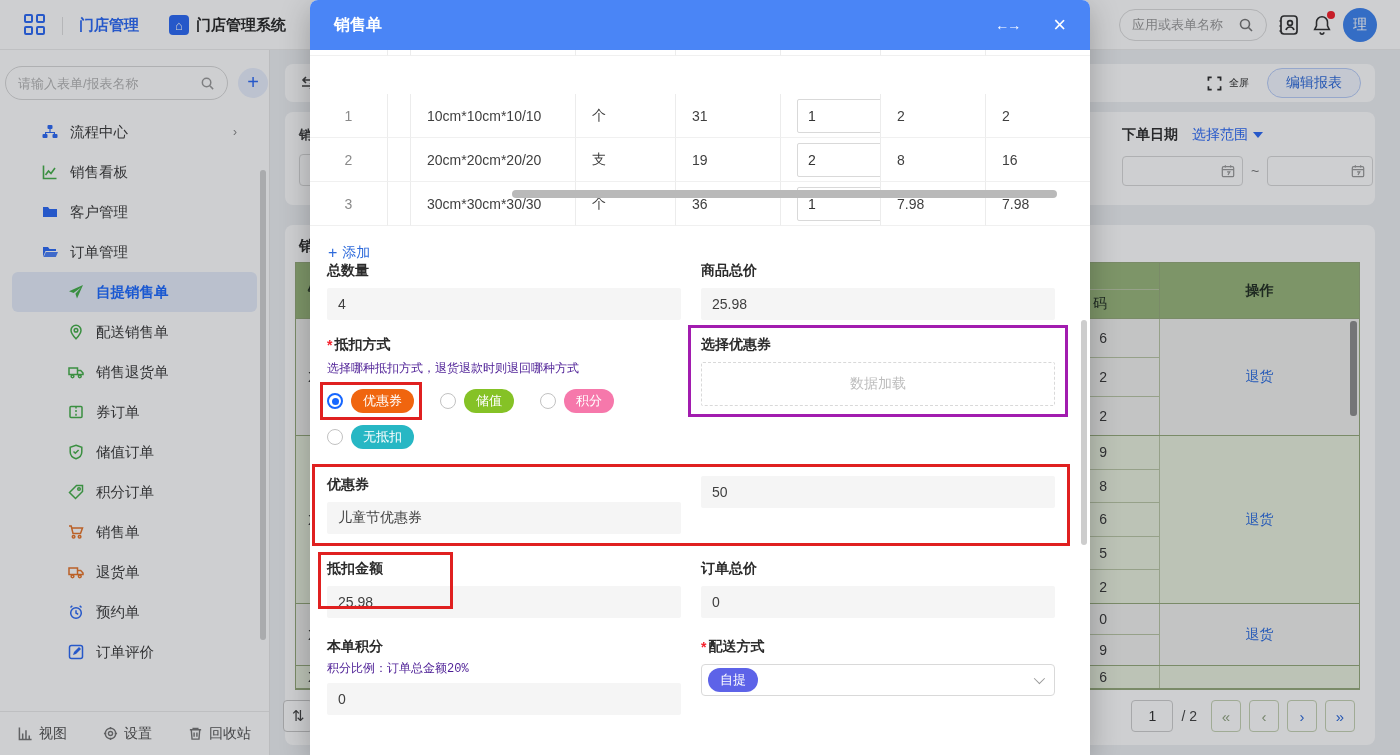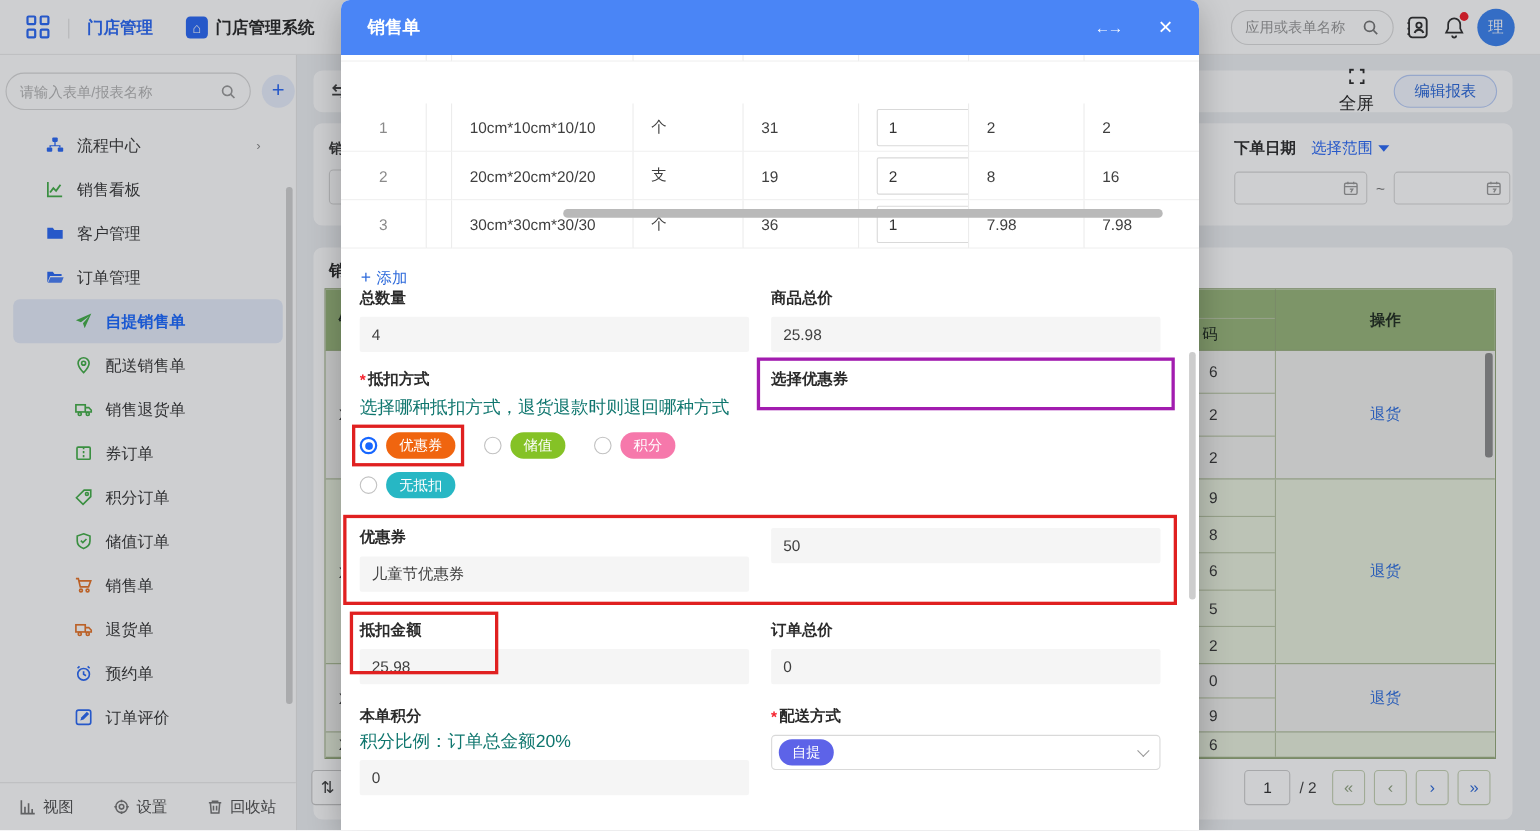--- a/index.html
+++ b/index.html
@@ -39,21 +39,21 @@
   .sb-chev { position:absolute; right:20px; color:#8a8a8a; font-size:12px; }
   .c-blue { color:#2e6bf6; } .c-green { color:#47b04b; } .c-orange { color:#e8762b; } .c-gray { color:#777; }
   .sb-scroll { position:absolute; right:3px; top:120px; width:6px; height:470px; background:#d2d2d2; border-radius:3px; }
   .sb-footer { position:absolute; left:0; bottom:0; width:100%; height:44px; border-top:1px solid #ececec; display:flex; align-items:center; justify-content:space-around; color:#555; font-size:14px; background:#fff; }
   .sb-footer .f-item { display:flex; align-items:center; gap:6px; cursor:pointer; }
 
   
   .content { position:absolute; left:285px; top:64px; width:1090px; z-index:1; }
   .strip { height:38px; background:#fff; border-radius:8px; display:flex; align-items:center; padding:0 14px; }
   .strip-right { margin-left:auto; display:flex; align-items:center; gap:18px; }
-  .fullscreen-btn { display:flex; align-items:center; gap:7px; font-size:16px; color:#2f2f2f; cursor:pointer;flex-direction:column; }
+  .fullscreen-btn { display:flex; align-items:center; gap:7px; font-size:10px; color:#2f2f2f; cursor:pointer; }
   .edit-report { height:30px; padding:0 18px; border:1px solid #b9cdf8; background:#f3f7ff; color:#2f6bdb; border-radius:15px; font-size:14px; display:flex; align-items:center; cursor:pointer; }
   .filter-card { margin-top:10px; height:93px; background:#fff; border-radius:8px; position:relative; padding:14px; }
   .f-label { font-size:13px; color:#3f3f3f; font-weight:700; margin-bottom:10px; }
   .f-input { width:270px; height:32px; border:1px solid #d9d9d9; border-radius:4px; background:#fff; }
   .f-right { position:absolute; left:837px; top:14px; }
   .f-right-head { display:flex; align-items:center; gap:14px; margin-bottom:12px; }
   .f-date-label { font-weight:700; font-size:14px; color:#2f2f2f; }
   .f-range { color:#2e6bf6; font-size:14px; display:flex; align-items:center; gap:5px; cursor:pointer; }
   .caret-down { width:0; height:0; border-left:5px solid transparent; border-right:5px solid transparent; border-top:6px solid #2e6bf6; display:inline-block; }
   .f-dates { display:flex; align-items:center; gap:8px; }
@@ -108,21 +108,21 @@
   .m-add .plus { font-size:16px; }
 
   .m-form { padding:0 35px 0 17px; }
   .frow { display:grid; grid-template-columns:1fr 1fr; column-gap:20px; }
   .rowA { }
   .rowB { margin-top:16px; }
   .rowD { margin-top:14px; }
   .rowE { margin-top:20px; }
   .flabel { font-size:14px; font-weight:700; color:#2b2b2b; margin-bottom:8px; display:flex; align-items:center; }
   .star { color:#f5222d; margin-right:2px; font-weight:700; }
-  .fhelper { font-size:16px; color:#0f766e; margin:-2px 0 10px; }
+  .fhelper { font-size:12px; color:#4c1d95; margin:-2px 0 10px;font-family:Liberation Mono, monospace; }
   .ffield { height:32px; background:#f5f5f5; border-radius:2px; padding:0 11px; display:flex; align-items:center; font-size:14px; color:#3f3f3f; }
   .radio-row { display:flex; align-items:center; gap:26px; height:28px; }
   .radio-row.second { margin-top:8px; }
   .radio-opt { display:flex; align-items:center; gap:8px; position:relative; cursor:pointer; }
   .radio { width:16px; height:16px; border-radius:50%; border:1.5px solid #c2c2c2; background:#fff; flex:0 0 auto; }
   .radio.on { border:2px solid #1666ff; position:relative; }
   .radio.on::after { content:""; position:absolute; inset:2.5px; background:#1666ff; border-radius:50%; }
   .pill { height:24px; border-radius:12px; padding:0 12px; color:#fff; font-size:13px; display:flex; align-items:center; }
   .pill.orange { background:#f0650f; } .pill.green { background:#85c226; } .pill.pink { background:#f678ab; } .pill.teal { background:#27b7c4; } .pill.indigo { background:#5d63e8; }
   .hl-abs { position:absolute; border:3px solid #e02020; pointer-events:none; z-index:3; }
@@ -244,31 +244,31 @@
       </div>
       <div class="sb-item sub">
         <svg class="ic c-green" width="16" height="16" viewBox="0 0 16 16" fill="none" stroke="currentColor" stroke-width="1.5">
             <rect x="2" y="2.5" width="12" height="11" rx="1"></rect>
             <path d="M8 2.5v11" stroke-dasharray="2 1.6"></path>
           </svg>
         <span>券订单</span>
       </div>
       <div class="sb-item sub">
         <svg class="ic c-green" width="16" height="16" viewBox="0 0 16 16" fill="none" stroke="currentColor" stroke-width="1.5">
+            <path d="M8 1.3l5.8 2v4.6c0 3.7-2.9 5.8-5.8 6.8-2.9-1-5.8-3.1-5.8-6.8V3.3z"></path>
+            <path d="M5.5 7.5L7.3 9.3 10.6 6"></path>
+          </svg>
+        <span>储值订单</span>
+      </div>
+      <div class="sb-item sub">
+        <svg class="ic c-green" width="16" height="16" viewBox="0 0 16 16" fill="none" stroke="currentColor" stroke-width="1.5">
             <path d="M1.5 8.5l7-7h6v6l-7 7z"></path>
             <circle cx="11" cy="5" r="1.3"></circle>
           </svg>
         <span>积分订单</span>
-      </div>
-      <div class="sb-item sub">
-        <svg class="ic c-green" width="16" height="16" viewBox="0 0 16 16" fill="none" stroke="currentColor" stroke-width="1.5">
-            <path d="M8 1.3l5.8 2v4.6c0 3.7-2.9 5.8-5.8 6.8-2.9-1-5.8-3.1-5.8-6.8V3.3z"></path>
-            <path d="M5.5 7.5L7.3 9.3 10.6 6"></path>
-          </svg>
-        <span>储值订单</span>
       </div>
       <div class="sb-item sub">
         <svg class="ic c-orange" width="16" height="16" viewBox="0 0 16 16" fill="none" stroke="currentColor" stroke-width="1.5">
             <path d="M1 2h2.2l1.8 7.5h7.5L14.5 4H4"></path>
             <circle cx="5.6" cy="12.8" r="1.3"></circle>
             <circle cx="11.6" cy="12.8" r="1.3"></circle>
           </svg>
         <span>销售单</span>
       </div>
       <div class="sb-item sub">
@@ -547,20 +547,21 @@
             <div class="radio-row second">
               <span class="radio-opt">
                 <span class="radio"></span>
                 <span class="pill teal">无抵扣</span>
               </span>
             </div>
           </div>
           <div>
             <div class="hl-cellbox">
               <div class="flabel">选择优惠券</div>
+              <div class="dashed-box">数据加载</div>
             </div>
           </div>
         </div>
 
         <div class="frow hl-rowbox">
           <div>
             <div class="flabel">优惠券</div>
             <div class="ffield">儿童节优惠券</div>
           </div>
           <div>

